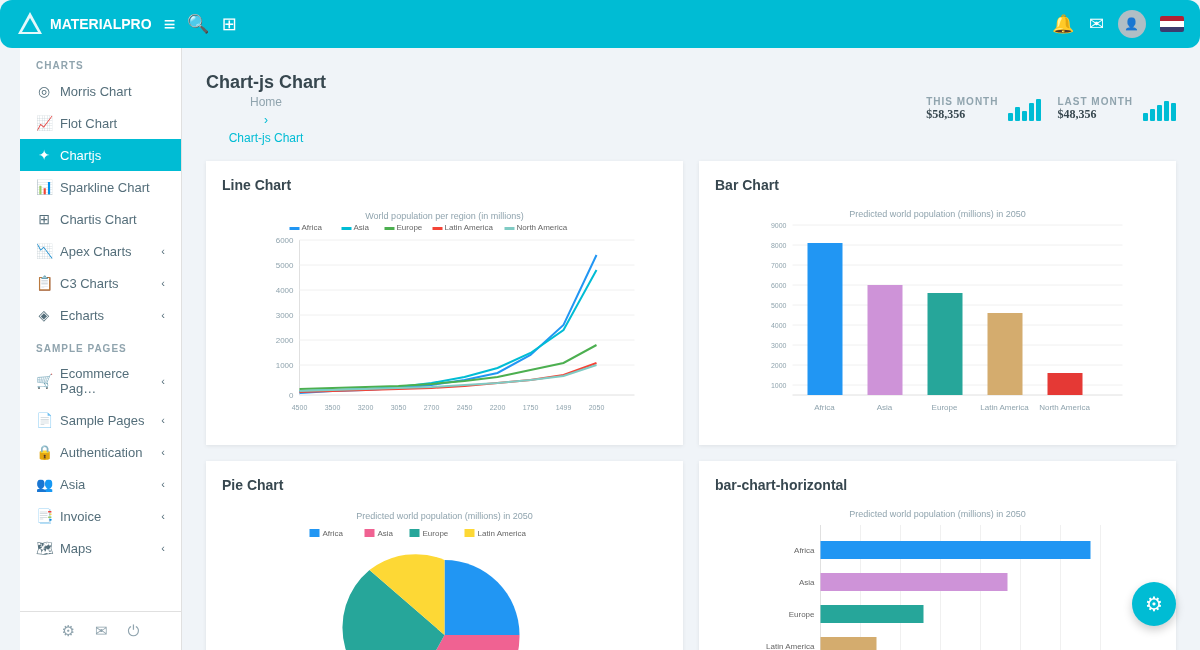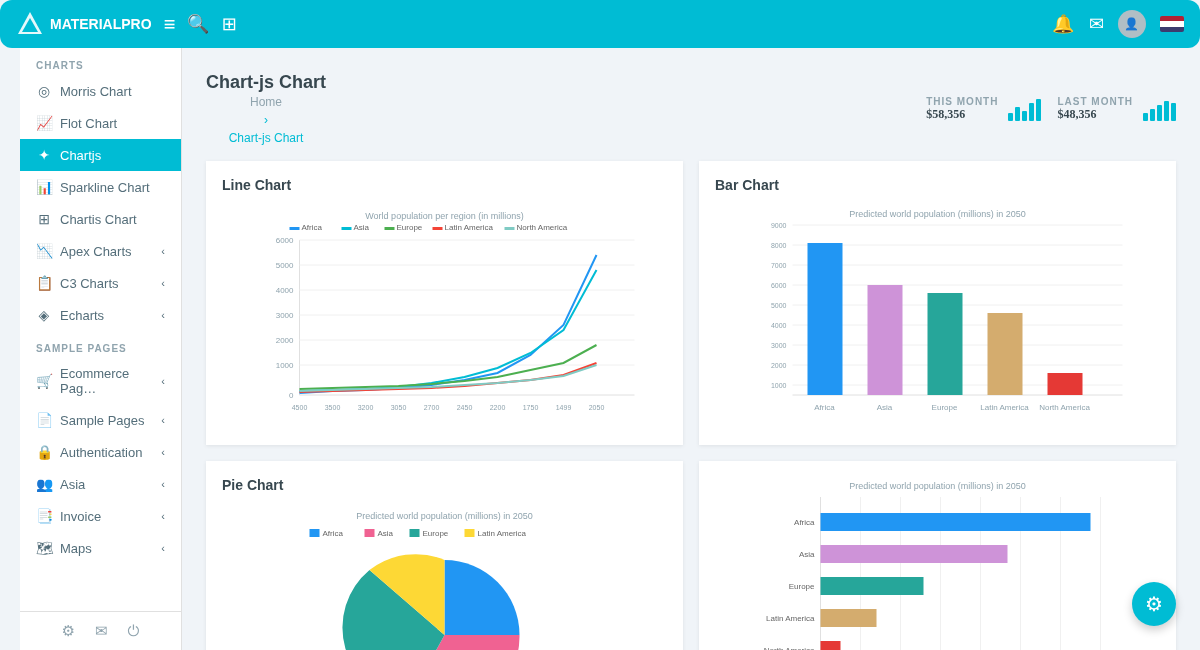--- a/index.html
+++ b/index.html
@@ -404,20 +404,21 @@
             <path d="M195,130 L270,130 A75,75 0 0,1 158,197 Z" fill="#f06292"></path>
 
             <path d="M195,130 L158,197 A75,75 0 0,1 120,65 Z" fill="#26a69a"></path>
 
             <path d="M195,130 L120,65 A75,75 0 0,1 195,55 Z" fill="#fdd835"></path>
           </svg>
         </div>
       </div>
 
       <div class="chart-card">
+        <div class="chart-card-title">bar-chart-horizontal</div>
         <div class="chart-container">
           <svg width="100%" height="220" viewBox="0 0 390 220">
             <text x="195" y="12" text-anchor="middle" font-size="9" fill="#90a4ae">Predicted world population (millions) in 2050</text>
 
             <text x="72" y="48" text-anchor="end" font-size="8" fill="#666">Africa</text>
             <text x="72" y="80" text-anchor="end" font-size="8" fill="#666">Asia</text>
             <text x="72" y="112" text-anchor="end" font-size="8" fill="#666">Europe</text>
             <text x="72" y="144" text-anchor="end" font-size="8" fill="#666">Latin America</text>
             <text x="72" y="176" text-anchor="end" font-size="8" fill="#666">North America</text>
 

